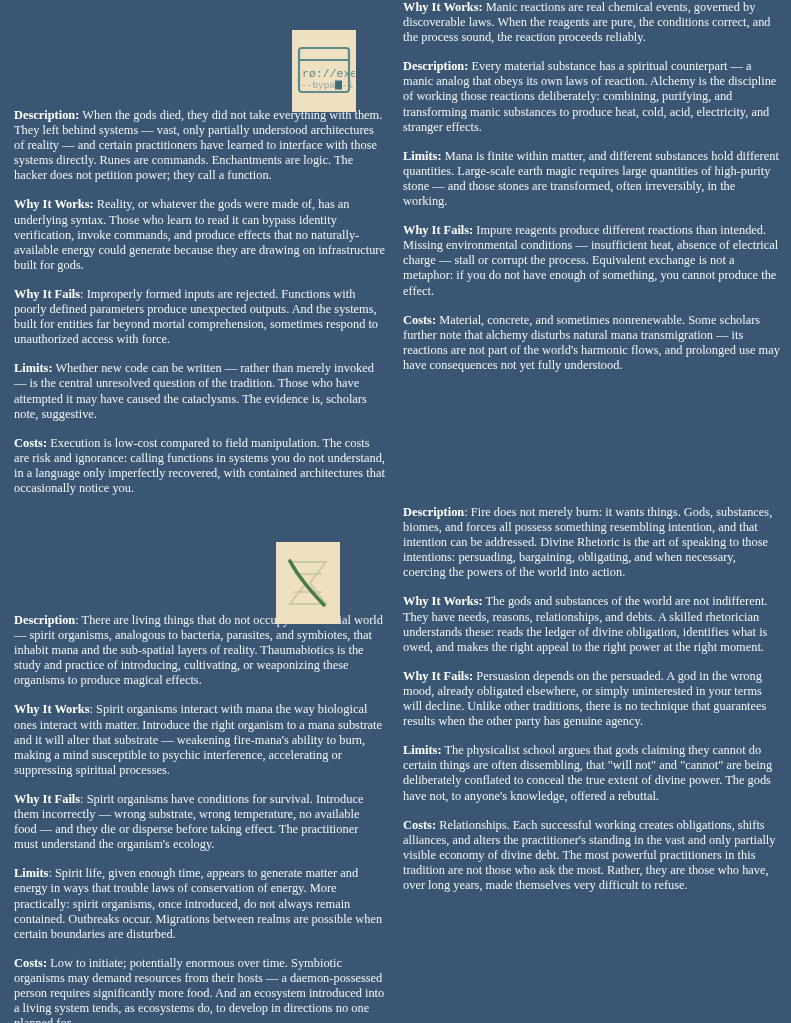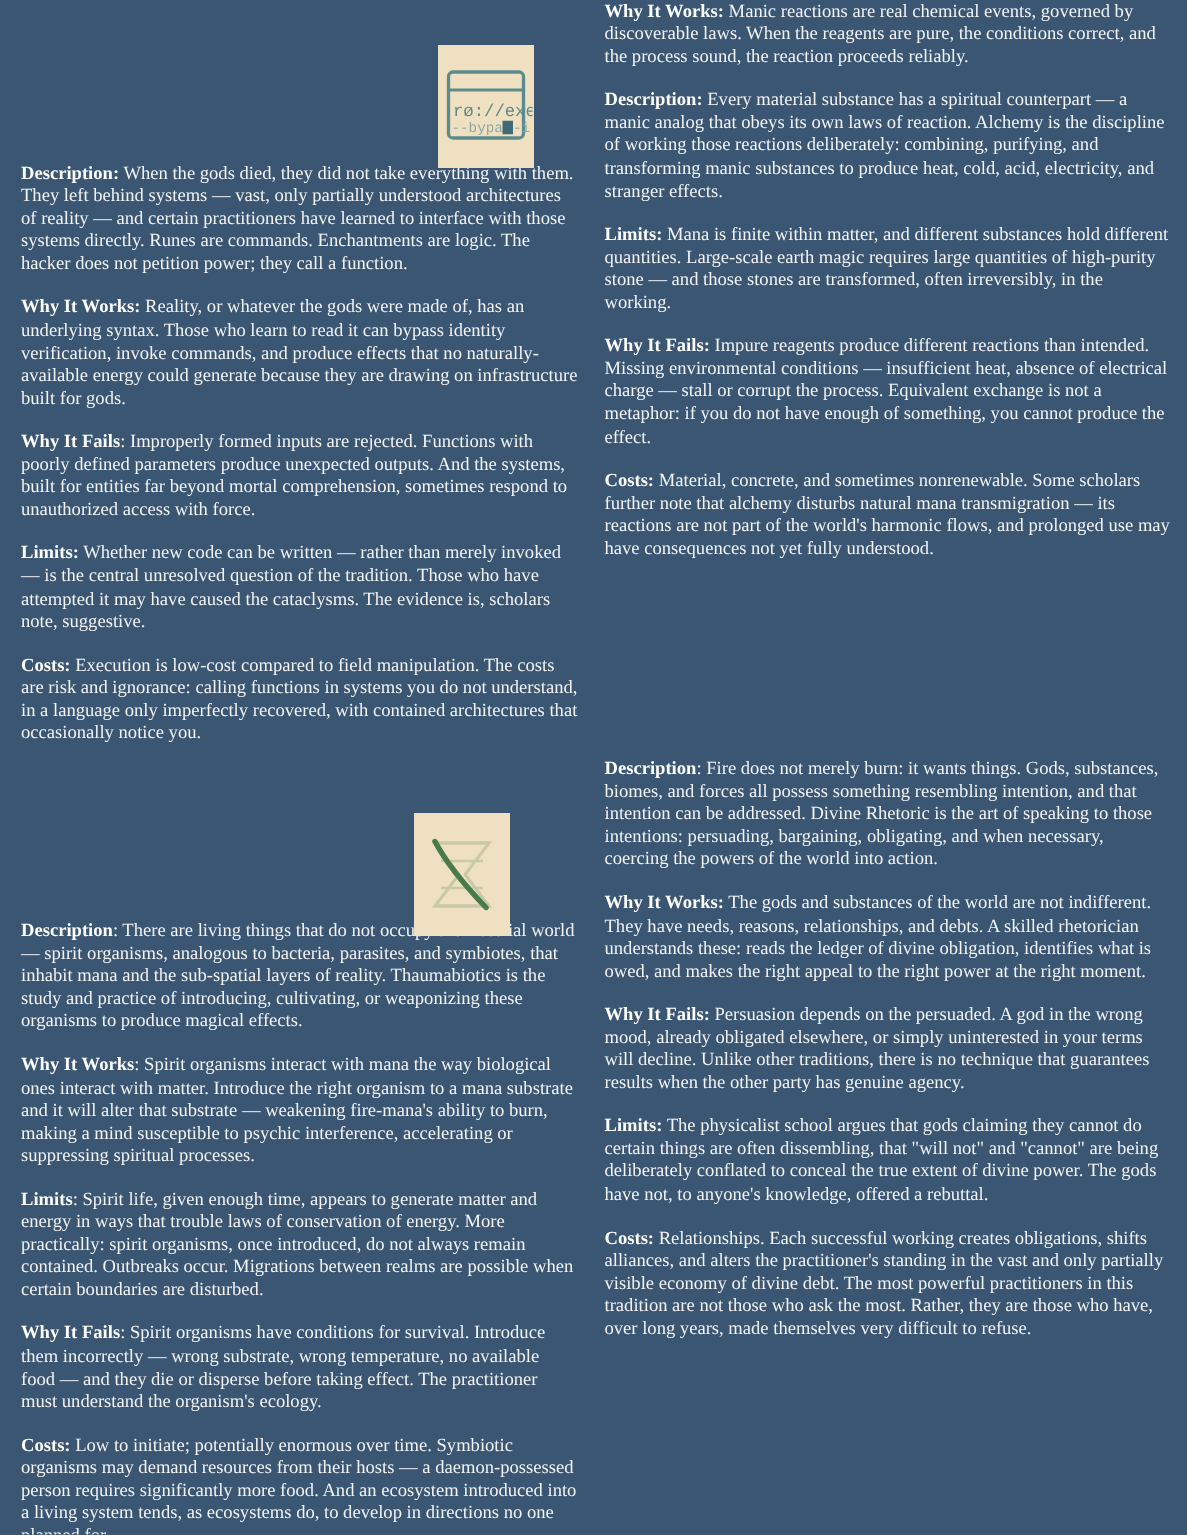--- a/index.html
+++ b/index.html
@@ -118,22 +118,22 @@
           <line x1="12" y1="50" x2="48" y2="50" stroke="#c9c9a8" stroke-width="2"></line>
           <line x1="16" y1="20" x2="44" y2="20" stroke="#c9c9a8" stroke-width="1.6"></line>
           <line x1="16" y1="38" x2="44" y2="38" stroke="#c9c9a8" stroke-width="1.6"></line>
           <path d="M12 7 Q22 26 46 51" fill="none" stroke="#4a7a4a" stroke-width="3.6" stroke-linecap="round"></path>
         </svg>
       </div>
     </div>
 
     <p class="body-text"><span class="lbl">Description</span><span>: There are living things that do not occupy the material world — spirit organisms, analogous to bacteria, parasites, and symbiotes, that inhabit mana and the sub-spatial layers of reality. Thaumabiotics is the study and practice of introducing, cultivating, or weaponizing these organisms to produce magical effects.</span></p>
     <p class="body-text"><span class="lbl">Why It Works</span><span>: Spirit organisms interact with mana the way biological ones interact with matter. Introduce the right organism to a mana substrate and it will alter that substrate — weakening fire-mana's ability to burn, making a mind susceptible to psychic interference, accelerating or suppressing spiritual processes.</span></p>
+    <p class="body-text"><span class="lbl">Why It Fails</span><span>: Spirit organisms have conditions for survival. Introduce them incorrectly — wrong substrate, wrong temperature, no available food — and they die or disperse before taking effect. The practitioner must understand the organism's ecology.</span></p>
     <p class="body-text"><span class="lbl">Limits</span><span>: Spirit life, given enough time, appears to generate matter and energy in ways that trouble laws of conservation of energy. More practically: spirit organisms, once introduced, do not always remain contained. Outbreaks occur. Migrations between realms are possible when certain boundaries are disturbed.</span></p>
-    <p class="body-text"><span class="lbl">Why It Fails</span><span>: Spirit organisms have conditions for survival. Introduce them incorrectly — wrong substrate, wrong temperature, no available food — and they die or disperse before taking effect. The practitioner must understand the organism's ecology.</span></p>
     <p class="body-text"><span class="lbl">Costs:</span><span> Low to initiate; potentially enormous over time. Symbiotic organisms may demand resources from their hosts — a daemon-possessed person requires significantly more food. And an ecosystem introduced into a living system tends, as ecosystems do, to develop in directions no one planned for.</span></p>
   </div>
 
   <div class="panel right">
 
     <p class="body-text"><span class="lbl">Description</span><span>: Fire does not merely burn:  it wants things. Gods, substances, biomes, and forces all possess something resembling intention, and that intention can be addressed. Divine Rhetoric is the art of speaking to those intentions: persuading, bargaining, obligating, and when necessary, coercing the powers of the world into action.</span></p>
     <p class="body-text"><span class="lbl">Why It Works:</span><span> The gods and substances of the world are not indifferent. They have needs, reasons, relationships, and debts. A skilled rhetorician understands these: reads the ledger of divine obligation, identifies what is owed, and makes the right appeal to the right power at the right moment.</span></p>
     <p class="body-text"><span class="lbl">Why It Fails:</span><span> Persuasion depends on the persuaded. A god in the wrong mood, already obligated elsewhere, or simply uninterested in your terms will decline. Unlike other traditions, there is no technique that guarantees results when the other party has genuine agency.</span></p>
     <p class="body-text"><span class="lbl">Limits:</span><span> The physicalist school argues that gods claiming they cannot do certain things are often dissembling, that "will not" and "cannot" are being deliberately conflated to conceal the true extent of divine power. The gods have not, to anyone's knowledge, offered a rebuttal.</span></p>
     <p class="body-text"><span class="lbl">Costs:</span><span> Relationships. Each successful working creates obligations, shifts alliances, and alters the practitioner's standing in the vast and only partially visible economy of divine debt. The most powerful practitioners in this tradition are not those who ask the most. Rather, they are those who have, over long years, made themselves very difficult to refuse.</span></p>

